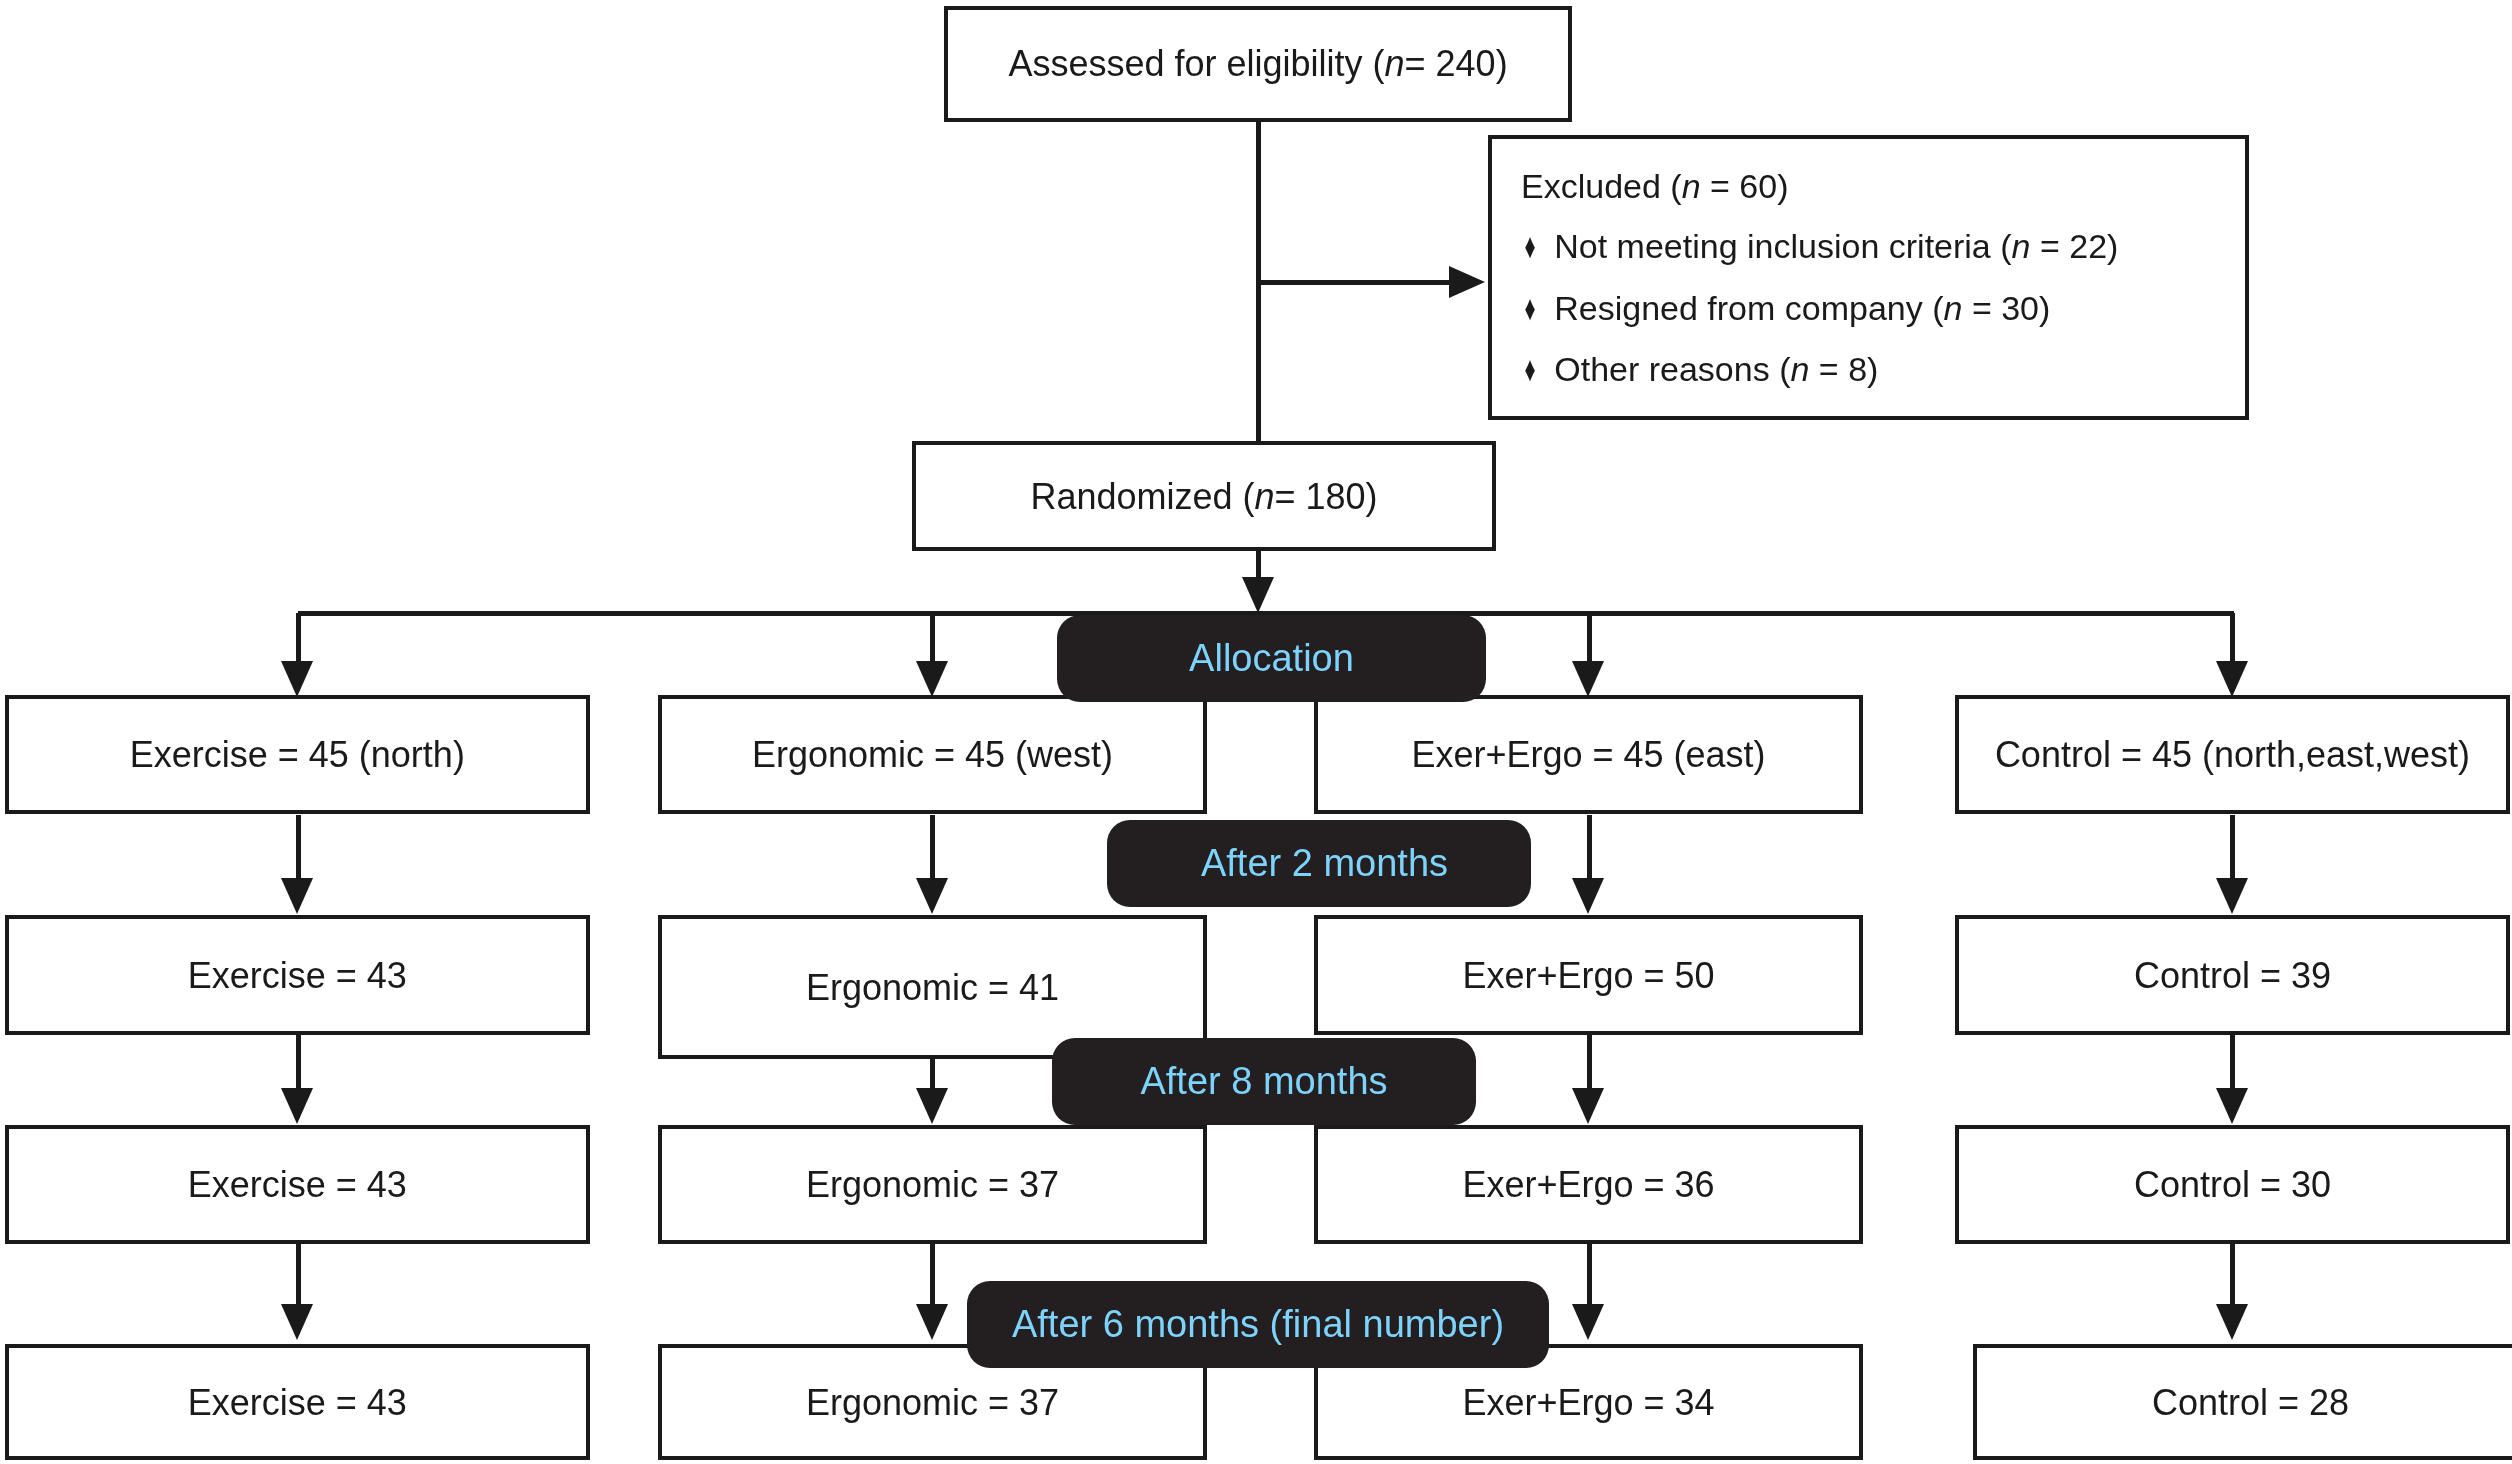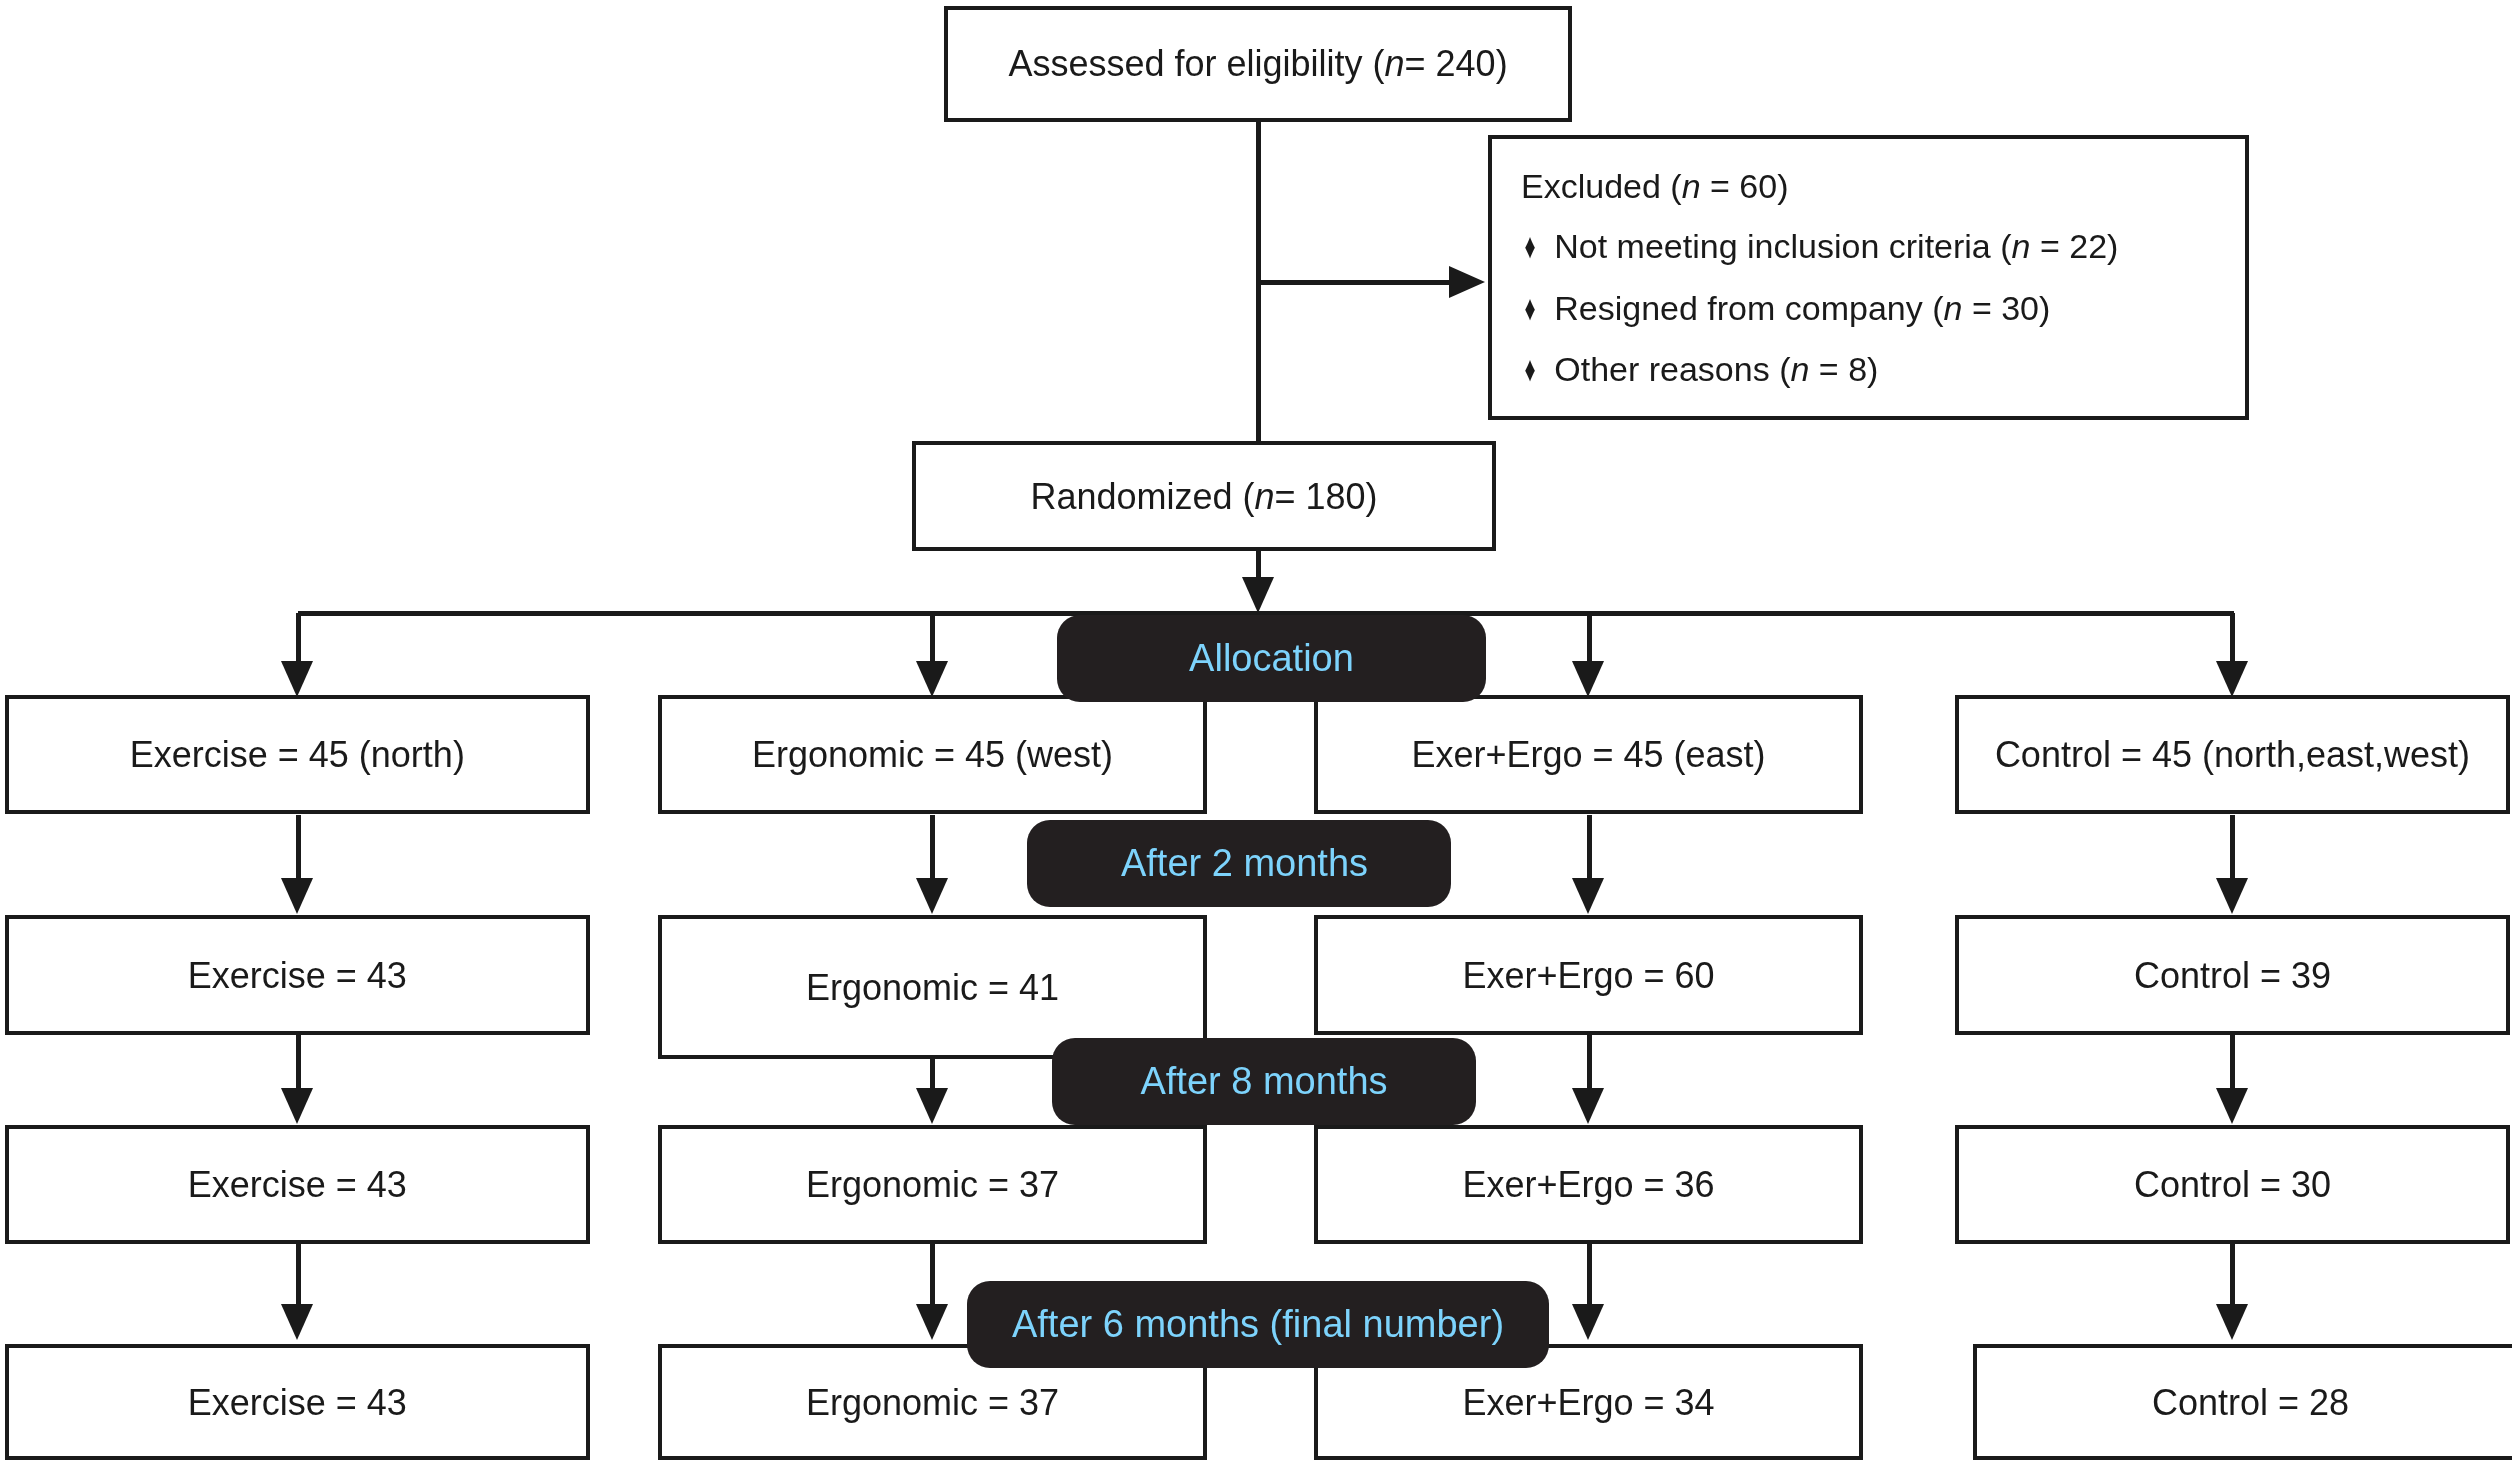--- a/index.html
+++ b/index.html
@@ -102,32 +102,32 @@
     </div>
     <div class="exc-row">
       <span class="exc-bullet">♦</span>
       <span>Other reasons (<i>n</i> = 8)</span>
     </div>
   </div>
 
   <div class="box" style="left:912px;top:441px;width:584px;height:110px;">Randomized (<i>n</i> = 180)</div>
 
   <div class="stagebar" style="left:1057px;top:615px;width:429px;height:87px;">Allocation</div>
-  <div class="stagebar" style="left:1027px;top:820px;width:424px;height:87px;padding-left:11px;">After 2 months</div>
+  <div class="stagebar" style="left:1107px;top:820px;width:424px;height:87px;padding-left:11px;">After 2 months</div>
   <div class="stagebar" style="left:1052px;top:1038px;width:424px;height:87px;">After 8 months</div>
   <div class="stagebar" style="left:967px;top:1281px;width:582px;height:87px;">After 6 months (final number)</div>
 
   <div class="box" style="left:4.8px;top:695px;width:585px;height:119px;">Exercise = 45 (north)</div>
   <div class="box" style="left:658px;top:695px;width:549px;height:119px;">Ergonomic = 45 (west)</div>
   <div class="box" style="left:1314px;top:695px;width:549px;height:119px;">Exer+Ergo = 45 (east)</div>
   <div class="box" style="left:1955px;top:695px;width:555px;height:119px;">Control = 45 (north,east,west)</div>
 
   <div class="box" style="left:4.8px;top:915px;width:585px;height:120px;">Exercise = 43</div>
   <div class="box" style="left:658px;top:915px;width:549px;height:144px;text-align:center;">Ergonomic = 41</div>
-  <div class="box" style="left:1314px;top:915px;width:549px;height:120px;">Exer+Ergo = 60</div>
+  <div class="box" style="left:1314px;top:915px;width:549px;height:120px;">Exer+Ergo = 50</div>
   <div class="box" style="left:1955px;top:915px;width:555px;height:120px;">Control = 39</div>
 
   <div class="box" style="left:4.8px;top:1125px;width:585px;height:119px;">Exercise = 43</div>
   <div class="box" style="left:658px;top:1125px;width:549px;height:119px;">Ergonomic = 37</div>
   <div class="box" style="left:1314px;top:1125px;width:549px;height:119px;">Exer+Ergo = 36</div>
   <div class="box" style="left:1955px;top:1125px;width:555px;height:119px;">Control = 30</div>
 
   <div class="box" style="left:4.8px;top:1344px;width:585px;height:116px;">Exercise = 43</div>
   <div class="box" style="left:658px;top:1344px;width:549px;height:116px;">Ergonomic = 37</div>
   <div class="box" style="left:1314px;top:1344px;width:549px;height:116px;">Exer+Ergo = 34</div>

